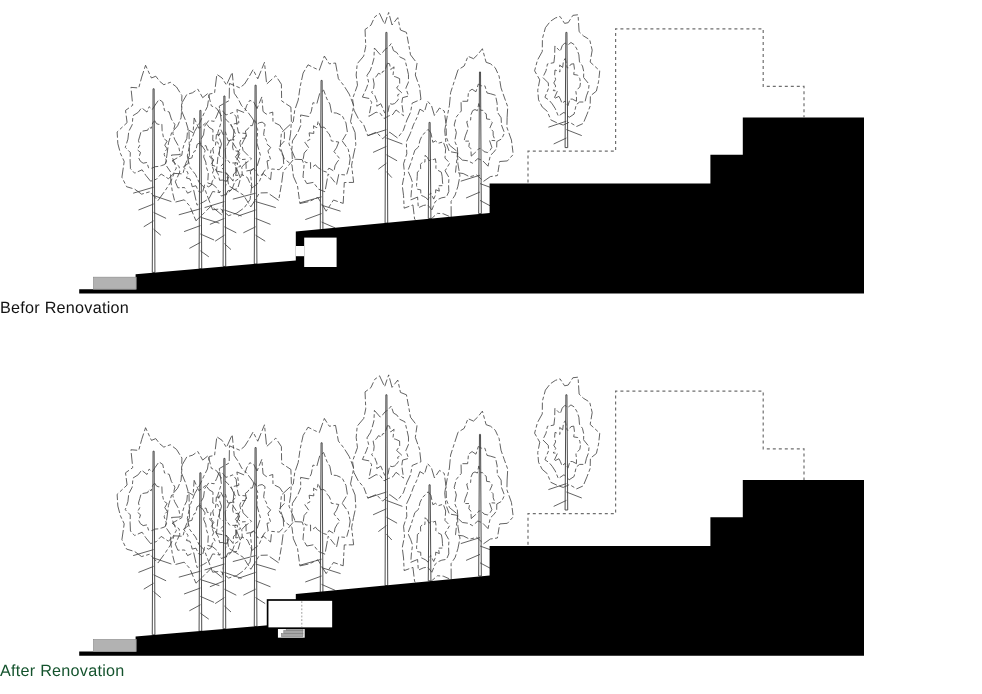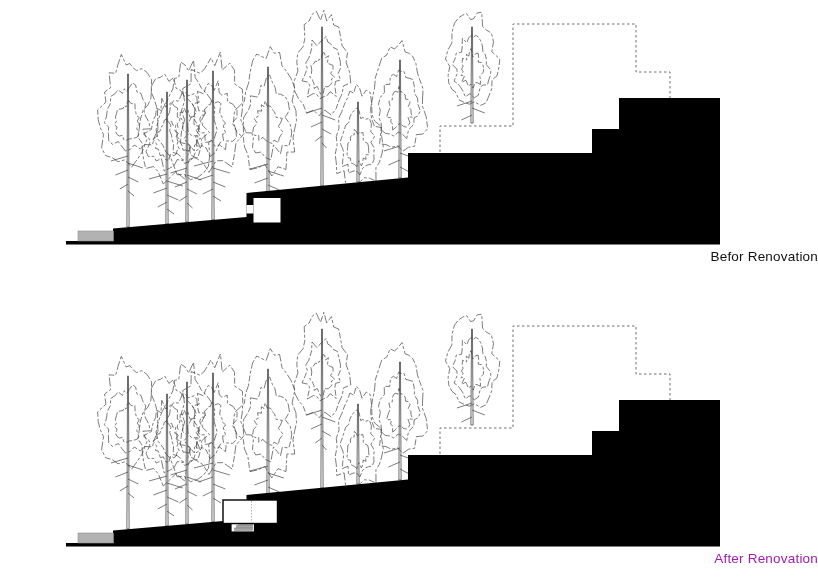--- a/index.html
+++ b/index.html
@@ -7,21 +7,21 @@
     position:relative;
     width:818px;height:578px;
     background:#ffffff;
     overflow:hidden;
     font-family:"Liberation Sans", sans-serif;
   }
   #diagram-svg{position:absolute;left:0;top:0;}
   .panel-label{
     position:absolute;
     left:0;width:818px;
-    text-align:right;
+    text-align:left;
     font-size:13.5px;
     letter-spacing:0.2px;
     color:#121212;
     font-family:"Liberation Sans", sans-serif;
     user-select:none;
   }
 </style>
 </head>
 <body>
 
@@ -234,14 +234,14 @@
         <rect x="231" y="221.5" width="23.5" height="8.5" fill="#ffffff" stroke="#000000" stroke-width="1.2"></rect>
         <rect x="238.5" y="221" width="14" height="2.5" fill="#a6a6a6" stroke="#7d7d7d" stroke-width="0.5"></rect>
         <rect x="236.5" y="223.5" width="16" height="2.5" fill="#a6a6a6" stroke="#7d7d7d" stroke-width="0.5"></rect>
         <rect x="234.5" y="226" width="18" height="2.5" fill="#a6a6a6" stroke="#7d7d7d" stroke-width="0.5"></rect>
         <rect x="223" y="198" width="54.5" height="23.5" fill="#ffffff" stroke="#000000" stroke-width="1.4"></rect>
         <line x1="251.5" y1="199" x2="251.5" y2="220.5" stroke="#9a9a9a" stroke-width="0.8" stroke-dasharray="1.5 1.5"></line>
         <path d="M440 152 L440 126 L513 126 L513 24 L636 24 L636 72 L670 72 L670 98 " fill="none" stroke="#6f6f6f" stroke-width="1" stroke-dasharray="2.5 2.5"></path>
       </g>
     </svg>
   <div class="panel-label" id="label-before" style="top: 249px; color: rgb(18, 18, 18);">Befor Renovation</div>
-  <div class="panel-label" id="label-after" style="top: 551px; color: #a21caf;">After Renovation</div>
+  <div class="panel-label" id="label-after" style="top: 551px; color: #14532d;">After Renovation</div>
 </div>
 
 </body></html>

